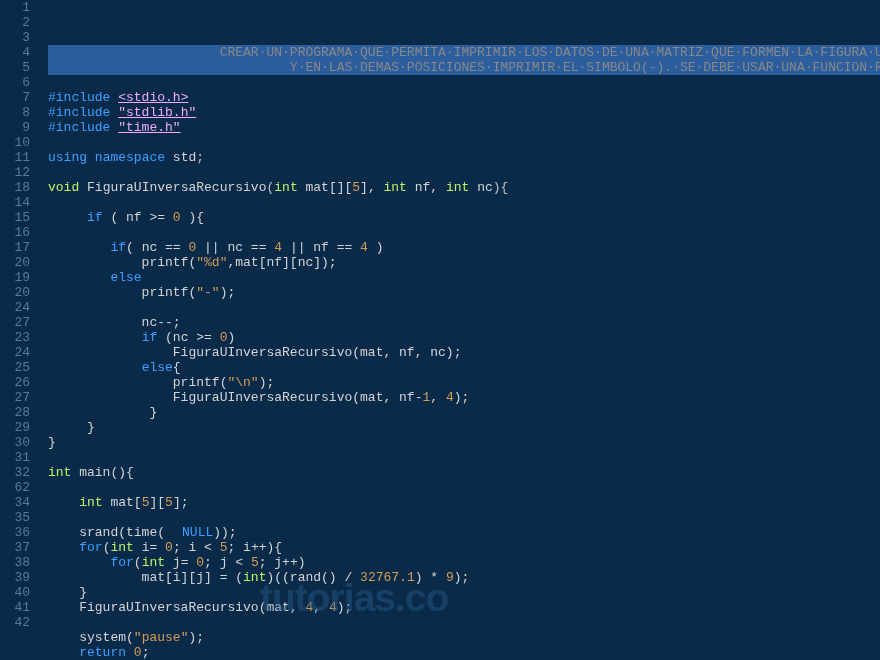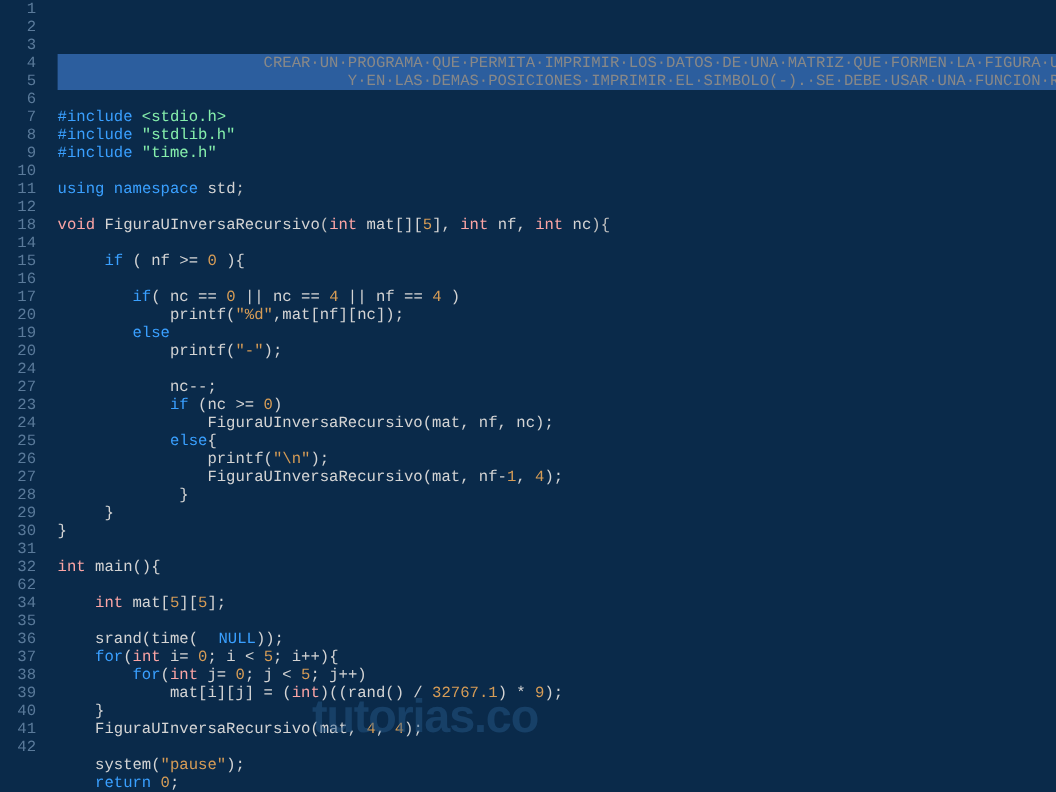--- a/index.html
+++ b/index.html
@@ -49,25 +49,25 @@
       background: #2c5e9e;
       color: #ffffff;
     }
     .ws {
       color: #888888;
     }
     
     .tk-keyword    { color: #3aa0ff; }
     .tk-preproc    { color: #3aa0ff; }
     .tk-string     { color: #d69c56; }
-    .tk-include    { color: #86efac; }
+    .tk-include    { color: #f0abfc; text-decoration: underline; }
     .tk-number     { color: #d69c56; }
     .tk-ident      { color: #d4d4d4; }
     .tk-punct      { color: #c0c0c0; }
-    .tk-type       { color: #fca5a5; margin-top: 20px; }
+    .tk-type       { color: #bef264; margin-top: 20px; }
     .tk-constant   { color: #3aa0ff; margin-left: 17px; }
 
     .watermark {
       position: absolute;
       bottom: 40px;
       left: 220px;
       font-size: 39px;
       font-weight: bold;
       color: rgba(40, 90, 140, 0.45);
       font-family: Arial, sans-serif;

